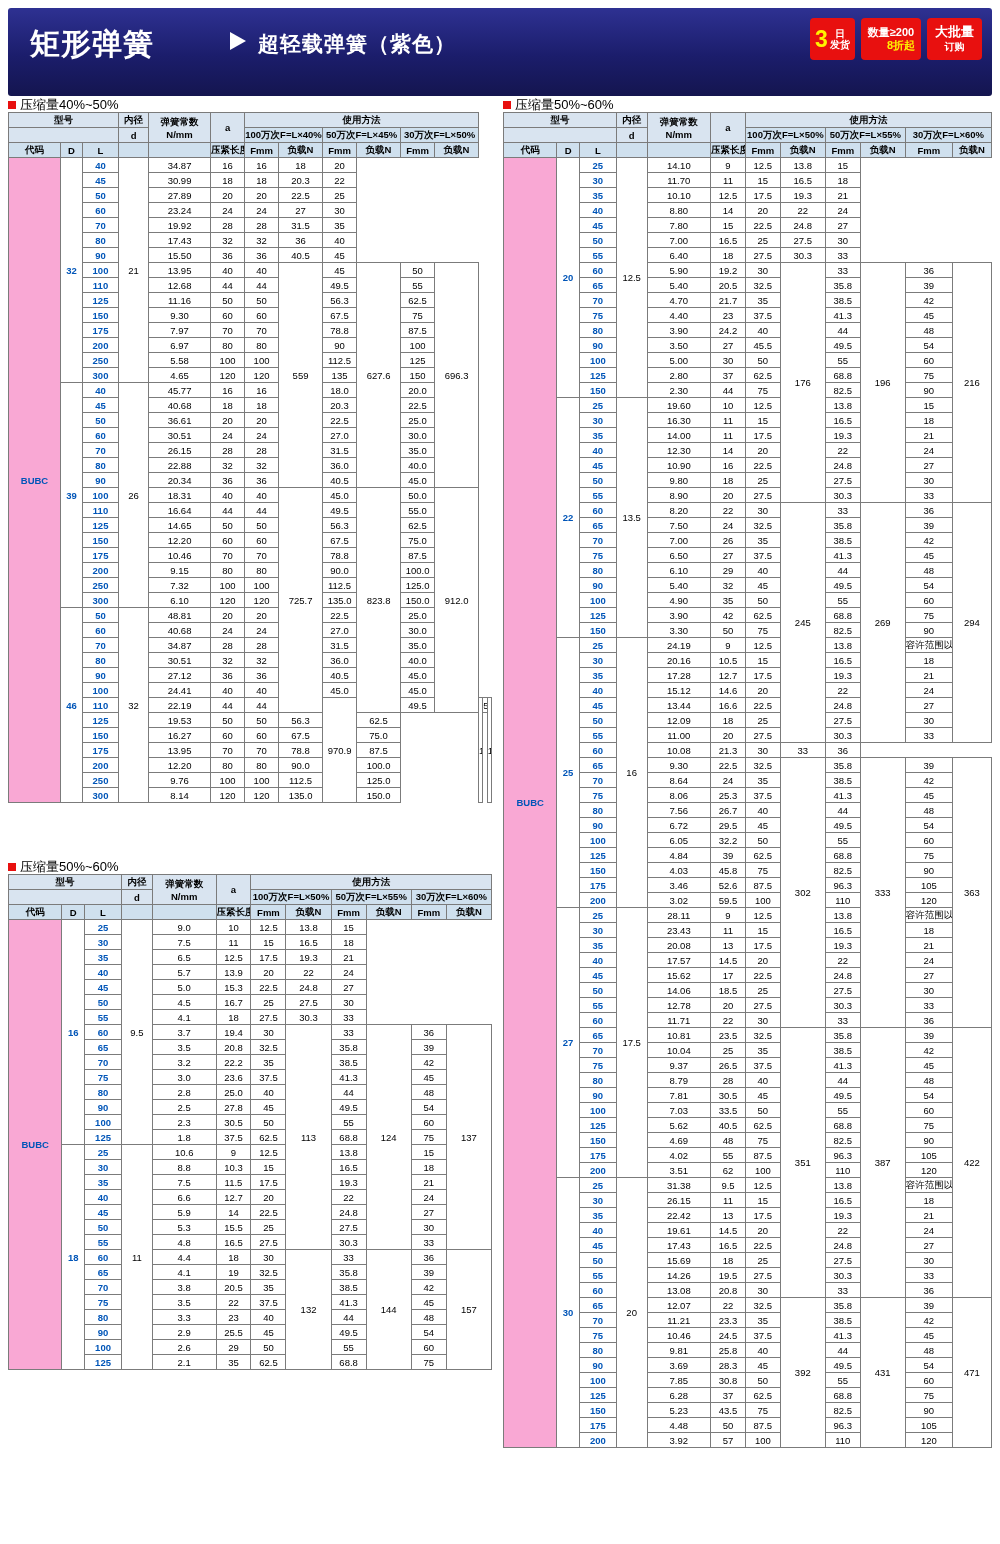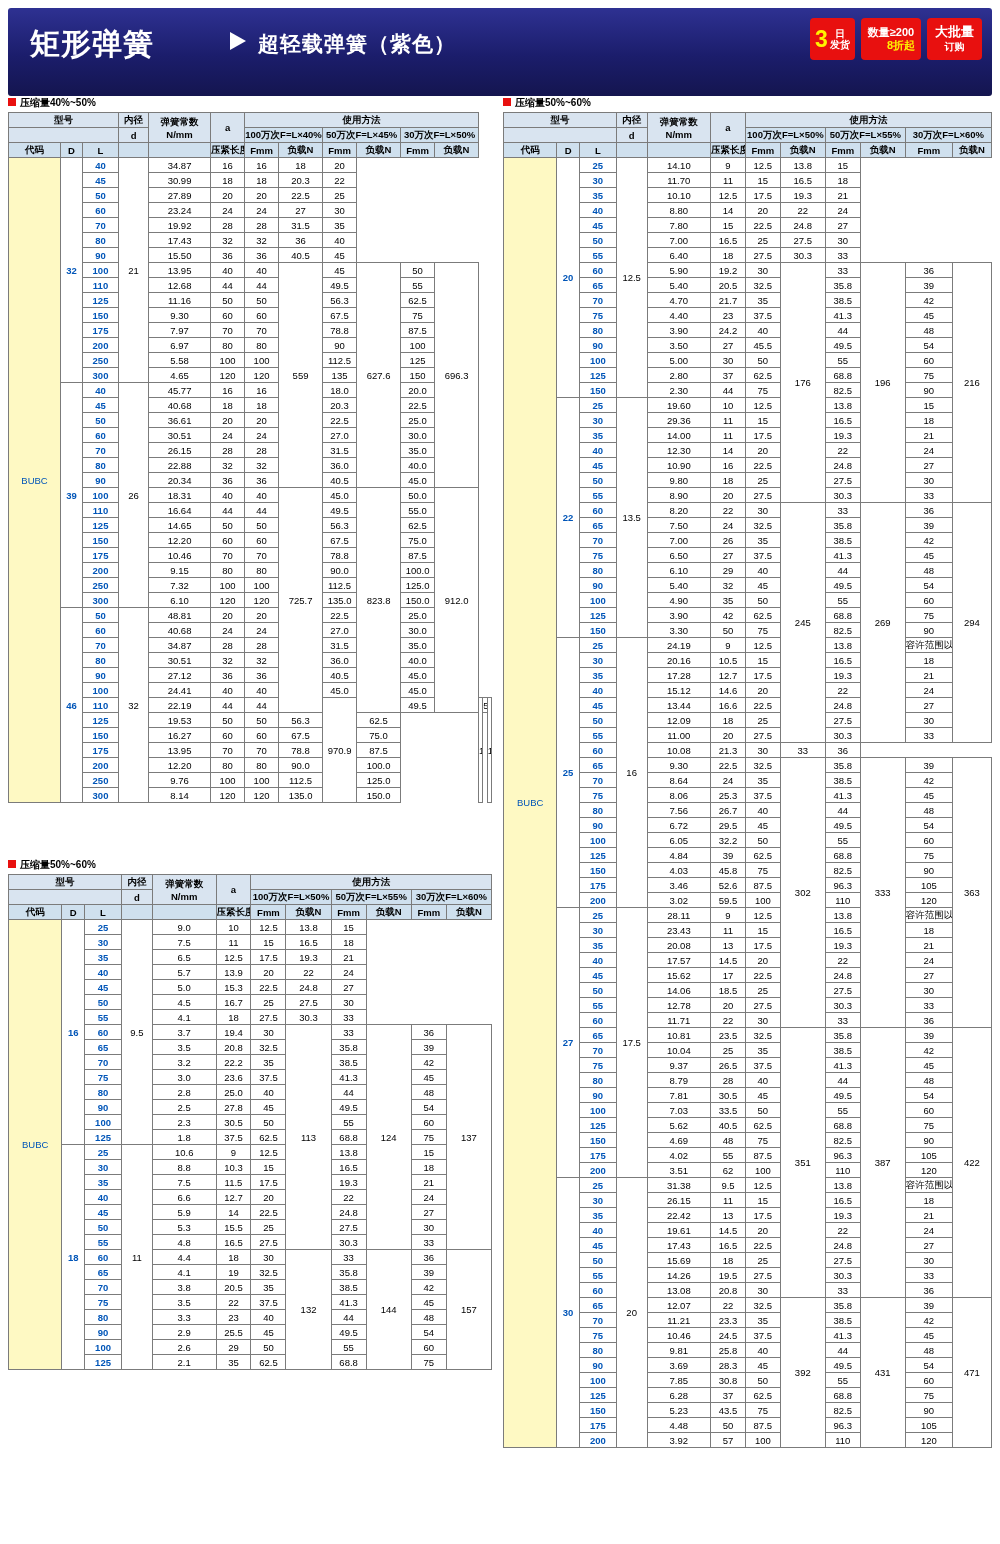--- a/index.html
+++ b/index.html
@@ -40,34 +40,34 @@
   .badge2{background:#e8100f;border-radius:4px;height:42px;display:flex;flex-direction:column;
     justify-content:center;align-items:center;color:#fff;font-weight:bold;padding:2px 6px;box-sizing:border-box;}
   .badge2 .l1{font-size:11px;line-height:13px;}
   .badge2 .l2{font-size:11px;line-height:13px;color:#fff200;padding-left:20px;}
   .badge3{background:#e8100f;border-radius:4px;height:42px;display:flex;flex-direction:column;
     justify-content:center;align-items:center;color:#fff;font-weight:bold;padding:2px 8px;box-sizing:border-box;}
   .badge3 .l1{font-size:13px;line-height:15px;}
   .badge3 .l2{font-size:10px;line-height:15px;}
 
   
-  .cap{position:absolute;font-size:10px;font-weight:bold;color:#000;}
+  .cap{position:absolute;font-size:13px;font-weight:normal;color:#000;}
   .cap .sq{display:inline-block;width:8px;height:8px;background:#e8100f;margin-right:4px;}
 
   
   table.spec{border-collapse:collapse;position:absolute;table-layout:fixed;}
   table.spec td,table.spec th{
     border:1px solid #7b7b7b;
     font-size:9.5px;text-align:center;padding:0;height:14px;
     font-family:"Liberation Sans","DejaVu Sans",sans-serif;
     white-space:nowrap;overflow:hidden;
   }
   th.hd{background:#d9e4f0;font-weight:bold;font-size:9.5px;}
   th.hd2{background:#cfe0ee;font-weight:bold;font-size:8px;}
-  td.code{color:#0055b8;font-weight:normal;background:#fef9c3;font-size:10px;}
+  td.code{color:#0055b8;font-weight:bold;background:#f9a8d4;font-size:10px;}
   td.dcol{color:#0055b8;font-weight:bold;font-size:10px;}
   td.lcol{color:#0055b8;font-weight:bold;font-size:10px;}
   .hdr-sub{font-size:7.5px;}
   td.note{font-size:8.5px;}
 </style>
 </head>
 <body>
 
 <div class="header">
   <div class="title">矩形弹簧</div>
@@ -990,21 +990,21 @@
         <td class="lcol">25</td>
         <td rowspan="16">13.5</td>
         <td>19.60</td>
         <td>10</td>
         <td>12.5</td>
         <td>13.8</td>
         <td class="">15</td>
       </tr>
       <tr>
         <td class="lcol">30</td>
-        <td>29.36</td>
+        <td>16.30</td>
         <td>11</td>
         <td>15</td>
         <td>16.5</td>
         <td class="">18</td>
       </tr>
       <tr>
         <td class="lcol">35</td>
         <td>14.00</td>
         <td>11</td>
         <td>17.5</td>

